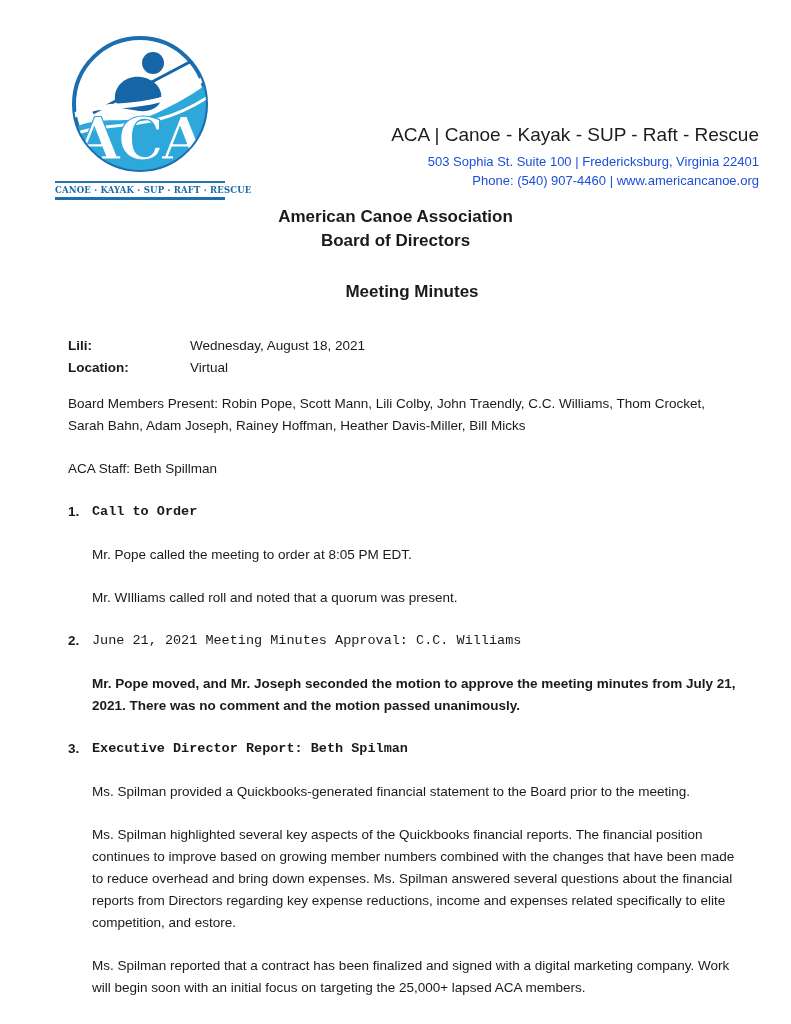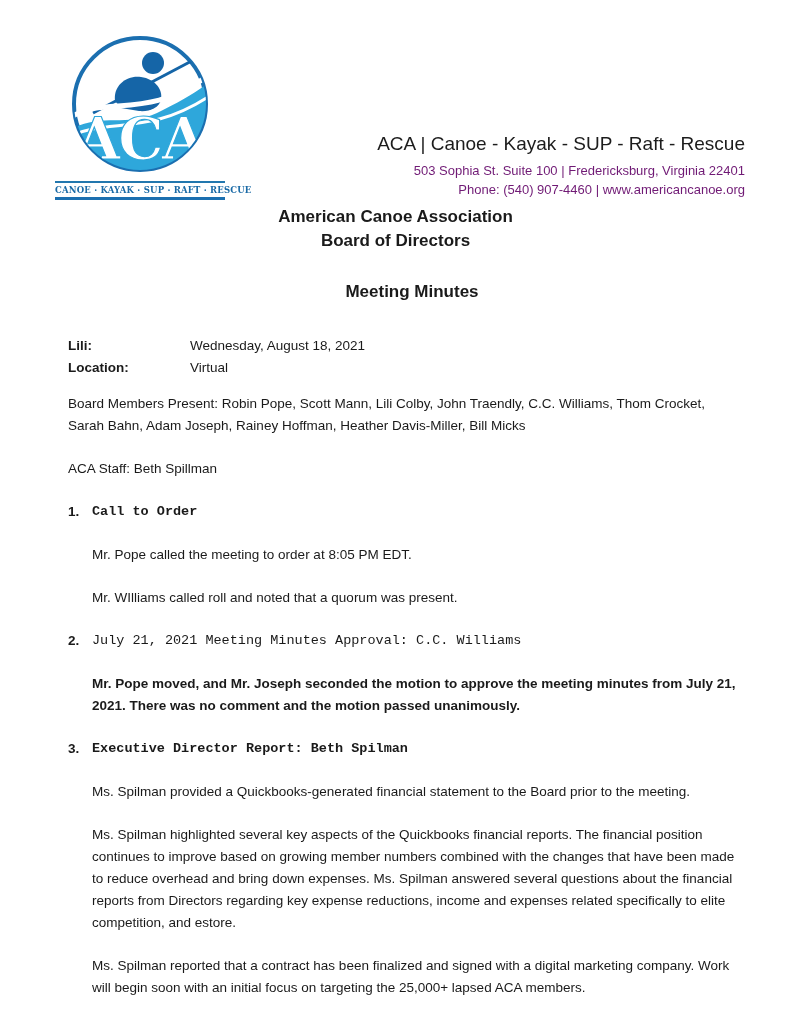--- a/index.html
+++ b/index.html
@@ -11,22 +11,22 @@
     height: 1024px;
     margin: 0 auto;
     background: #ffffff;
     overflow: hidden;
   }
 
   
   .letterhead {
     display: flex;
     justify-content: space-between;
-    align-items: flex-end;
-    padding: 33px 46px 0 55px;
+    align-items: center;
+    padding: 33px 32px 0 55px;
   }
   .logo-block { width: 170px; flex: 0 0 auto; }
   .logo-banner {
     margin-top: 1px;
     border-top: 2px solid #2277AE;
     border-bottom: 3px solid #1B6FB0;
     padding: 2px 0 2px 0;
     text-align: center;
     font-family: "DejaVu Serif", serif;
     font-weight: bold;
@@ -34,21 +34,21 @@
     letter-spacing: 0.2px;
     color: #1A6AA6;
     white-space: nowrap;
   }
   .letterhead-text {
     text-align: right;
     margin-top: 79px;
     line-height: 1.45;
   }
   .lh-line1 { font-size: 19px; color: #1c1c1c; margin-bottom: 5px; }
-  .lh-line2, .lh-line3 { font-size: 13px; color: #701a75; }
+  .lh-line2, .lh-line3 { font-size: 13px; color: #1d4ed8; }
 
   
   .title-block {
     text-align: center;
     margin-top: 5px;
     font-weight: bold;
     font-size: 17px;
     line-height: 24px;
   }
   .title-doc { margin-top: 27px; padding-left: 33px; }
@@ -144,21 +144,21 @@
       </div>
       <div class="section-body">
         <div class="para">Mr. Pope called the meeting to order at 8:05 PM EDT.</div>
         <div class="para">Mr. WIlliams called roll and noted that a quorum was present.</div>
       </div>
     </div>
 
     <div>
       <div class="section-head">
         <span class="section-number">2.</span>
-        <span class="section-heading regular">July 21, 2021 Meeting Minutes Approval: C.C. Williams</span>
+        <span class="section-heading regular">June 21, 2021 Meeting Minutes Approval: C.C. Williams</span>
       </div>
       <div class="section-body">
         <div class="para bold">Mr. Pope moved, and Mr. Joseph seconded the motion to approve the meeting minutes from July 21, 2021. There was no comment and the motion passed unanimously.</div>
       </div>
     </div>
 
     <div>
       <div class="section-head">
         <span class="section-number">3.</span>
         <span class="section-heading">Executive Director Report: Beth Spilman</span>

